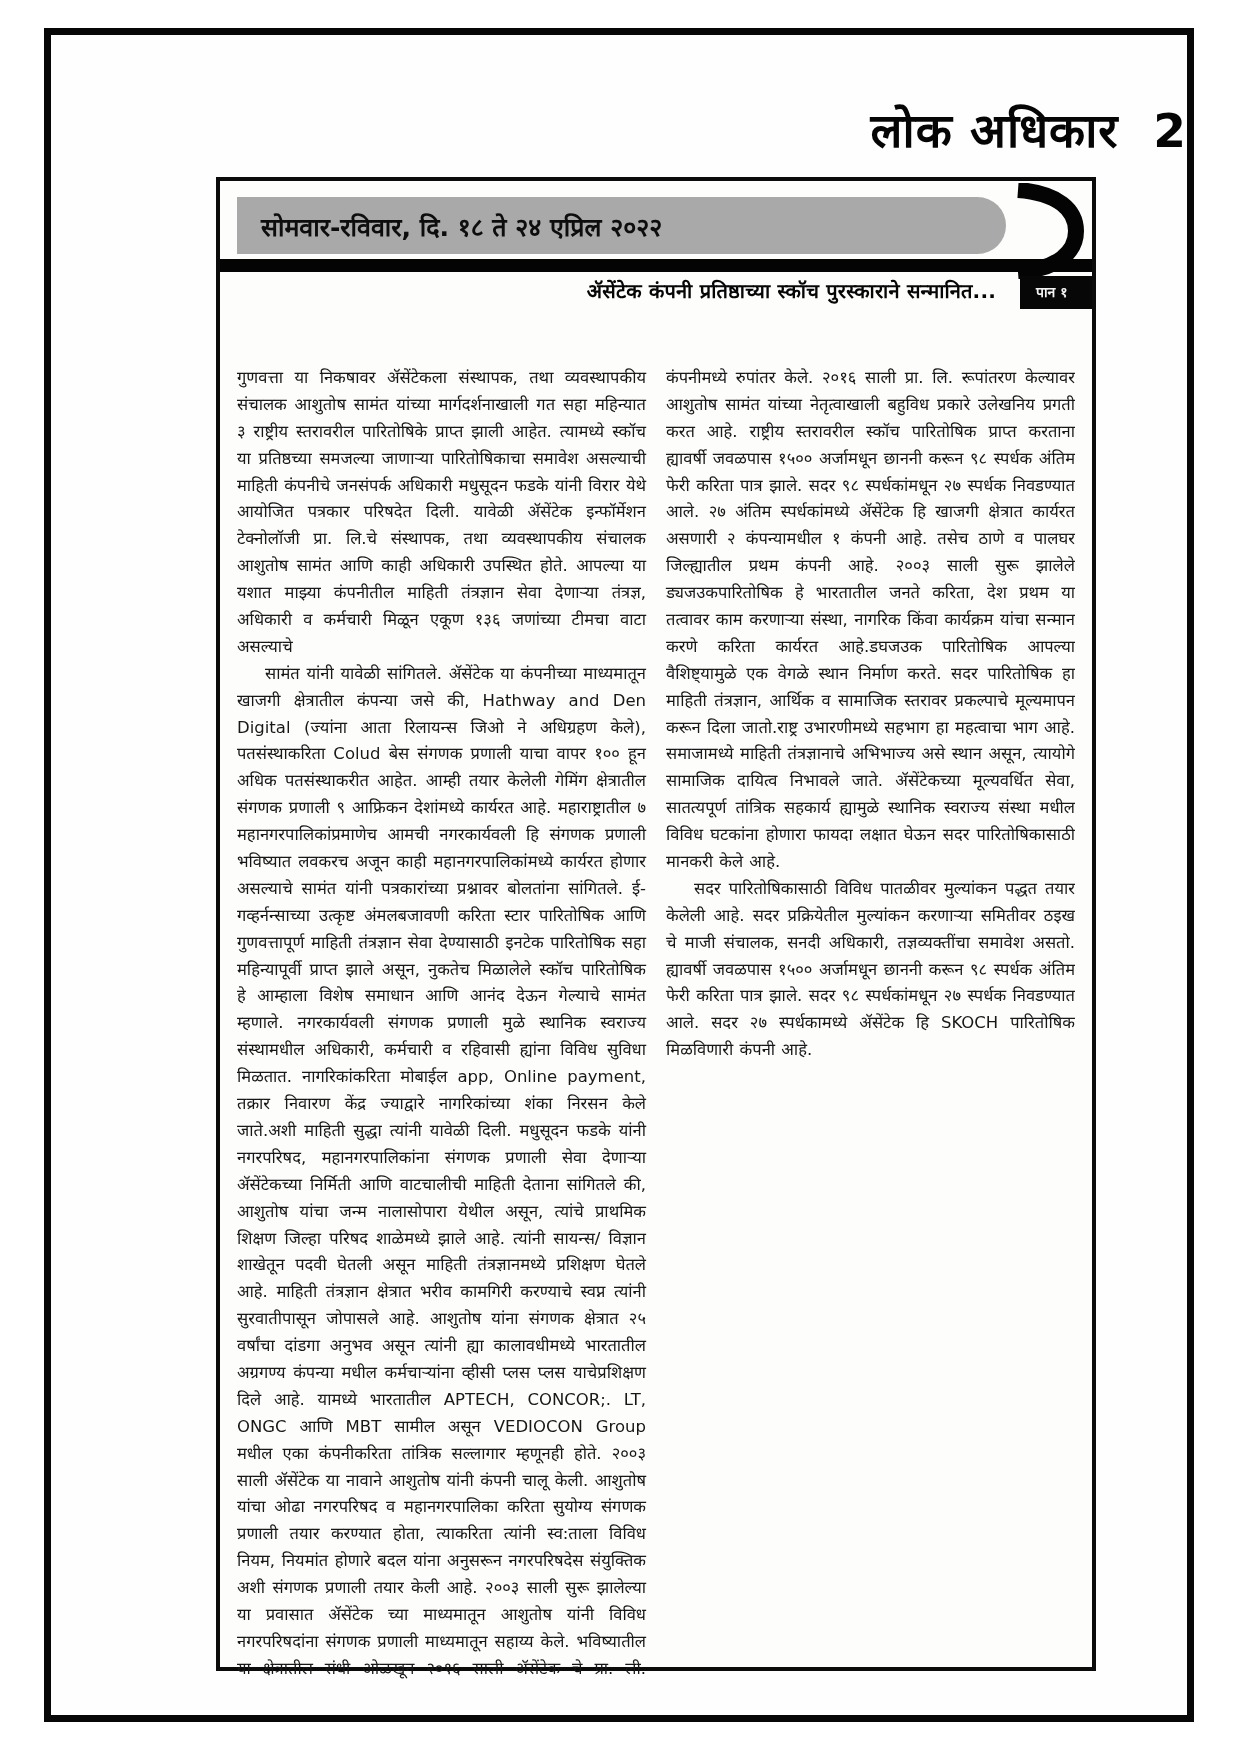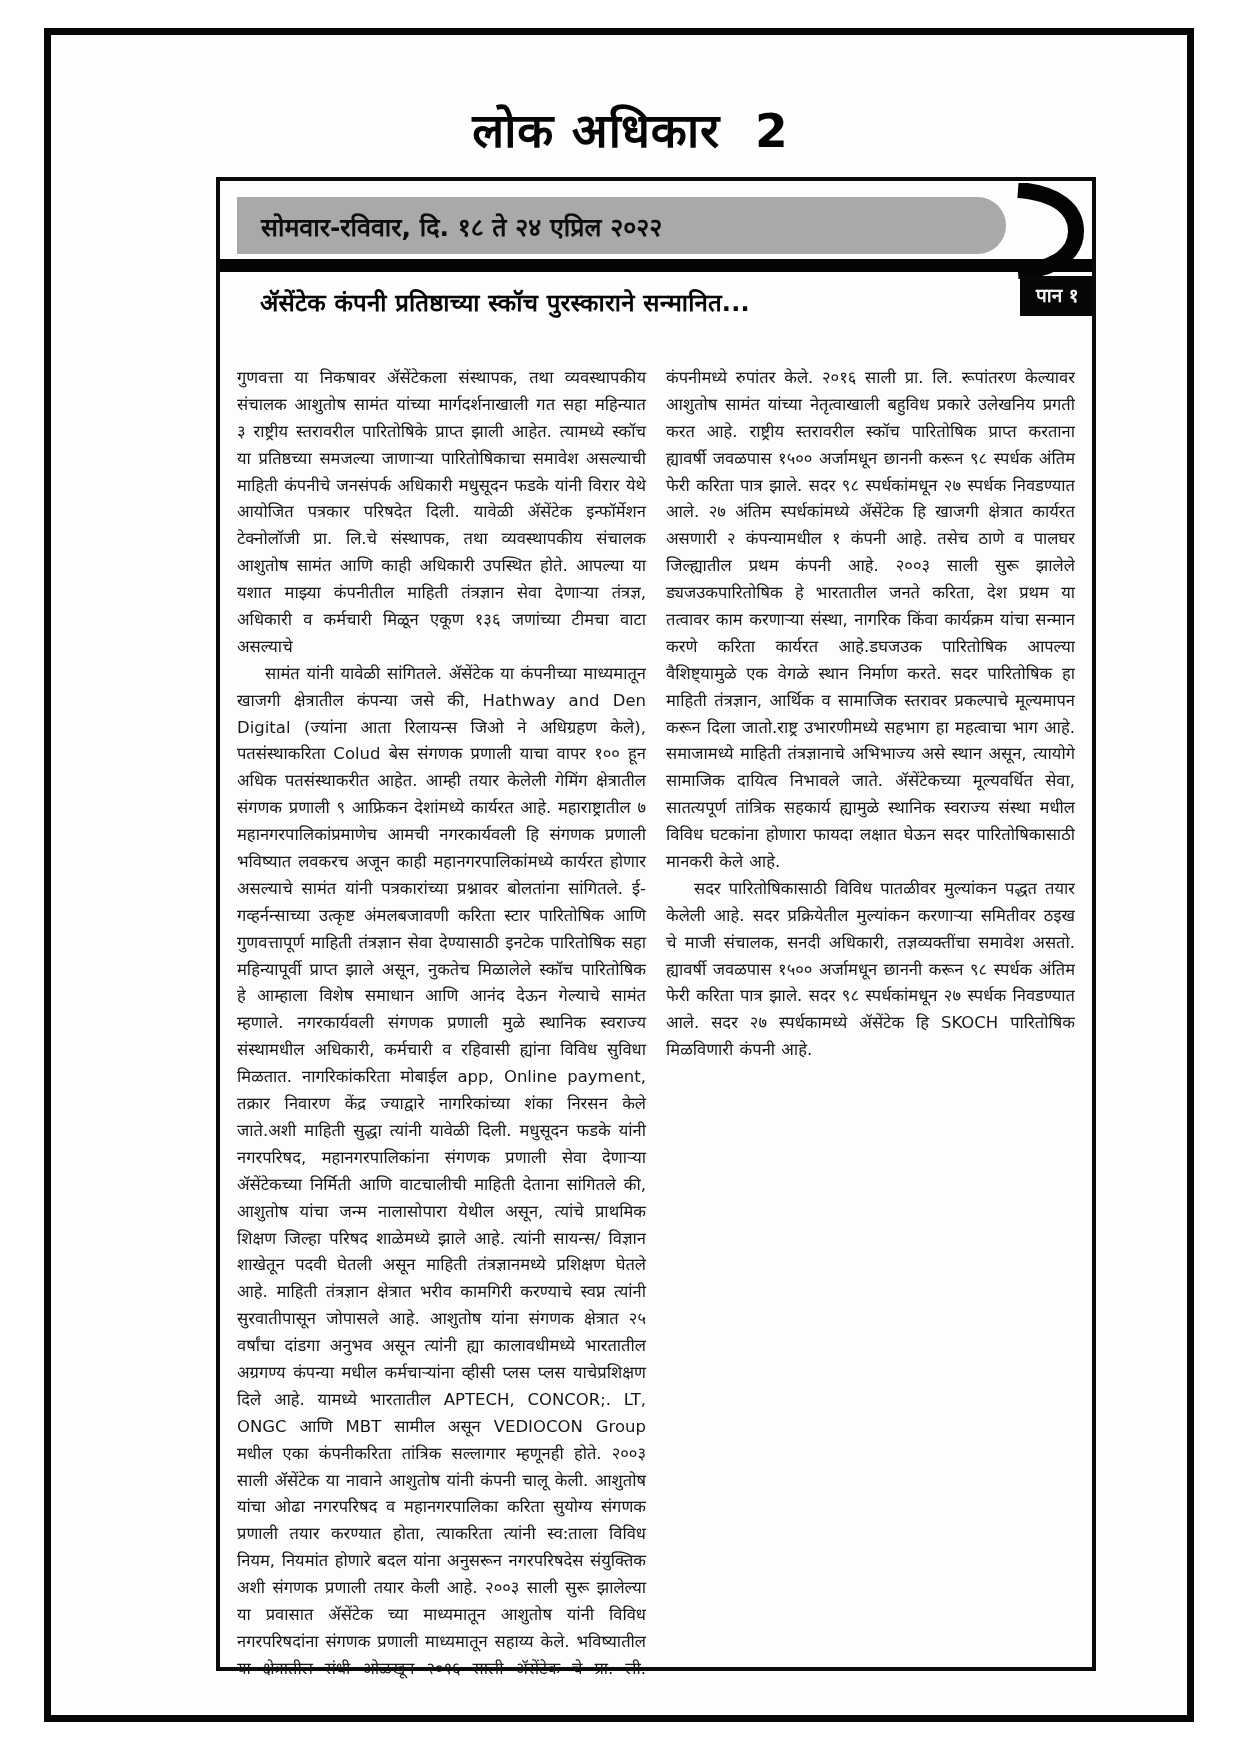--- a/index.html
+++ b/index.html
@@ -20,21 +20,21 @@
     position: absolute;
     left: 44px; top: 28px;
     width: 1150px; height: 1694px;
     border: 7px solid #070707;
     background: #fefefe;
   }
   .doc-title {
     position: absolute;
     left: 0; top: 62px;
     width: 100%;
-    text-align: center;
+    text-align: right;
     font-size: 47px;
     font-weight: 700;
     color: #050505;
     letter-spacing: 1px;
     white-space: pre;
     padding-left: 23px;
   }
   
   .clipping {
     position: absolute;
@@ -66,34 +66,33 @@
     position: absolute;
     left: 0; right: 0;
     top: 78px;
     height: 13px;
     background: #040404;
   }
   .headline {
     position: absolute;
     left: 40px; right: 96px;
     top: 96px;
-    text-align: left;
-    font-size: 24px;
+    text-align: right;
+    font-size: 20px;
     font-weight: 800;
     color: #060606;
     letter-spacing: 0.2px;
     white-space: nowrap;
-    margin-top: 8px;
   }
   .page-badge {
     position: absolute;
     right: 0; top: 95px;
     background: #070707;
     color: #f5f5f5;
-    font-size: 19px;
+    font-size: 14px;
     font-weight: 700;
     padding: 6px 6px 8px 16px;
     min-width: 72px;
     text-align: left;
   }
   .article-columns {
     position: absolute;
     left: 17px; right: 17px;
     top: 144px;
     height: 1326px;

